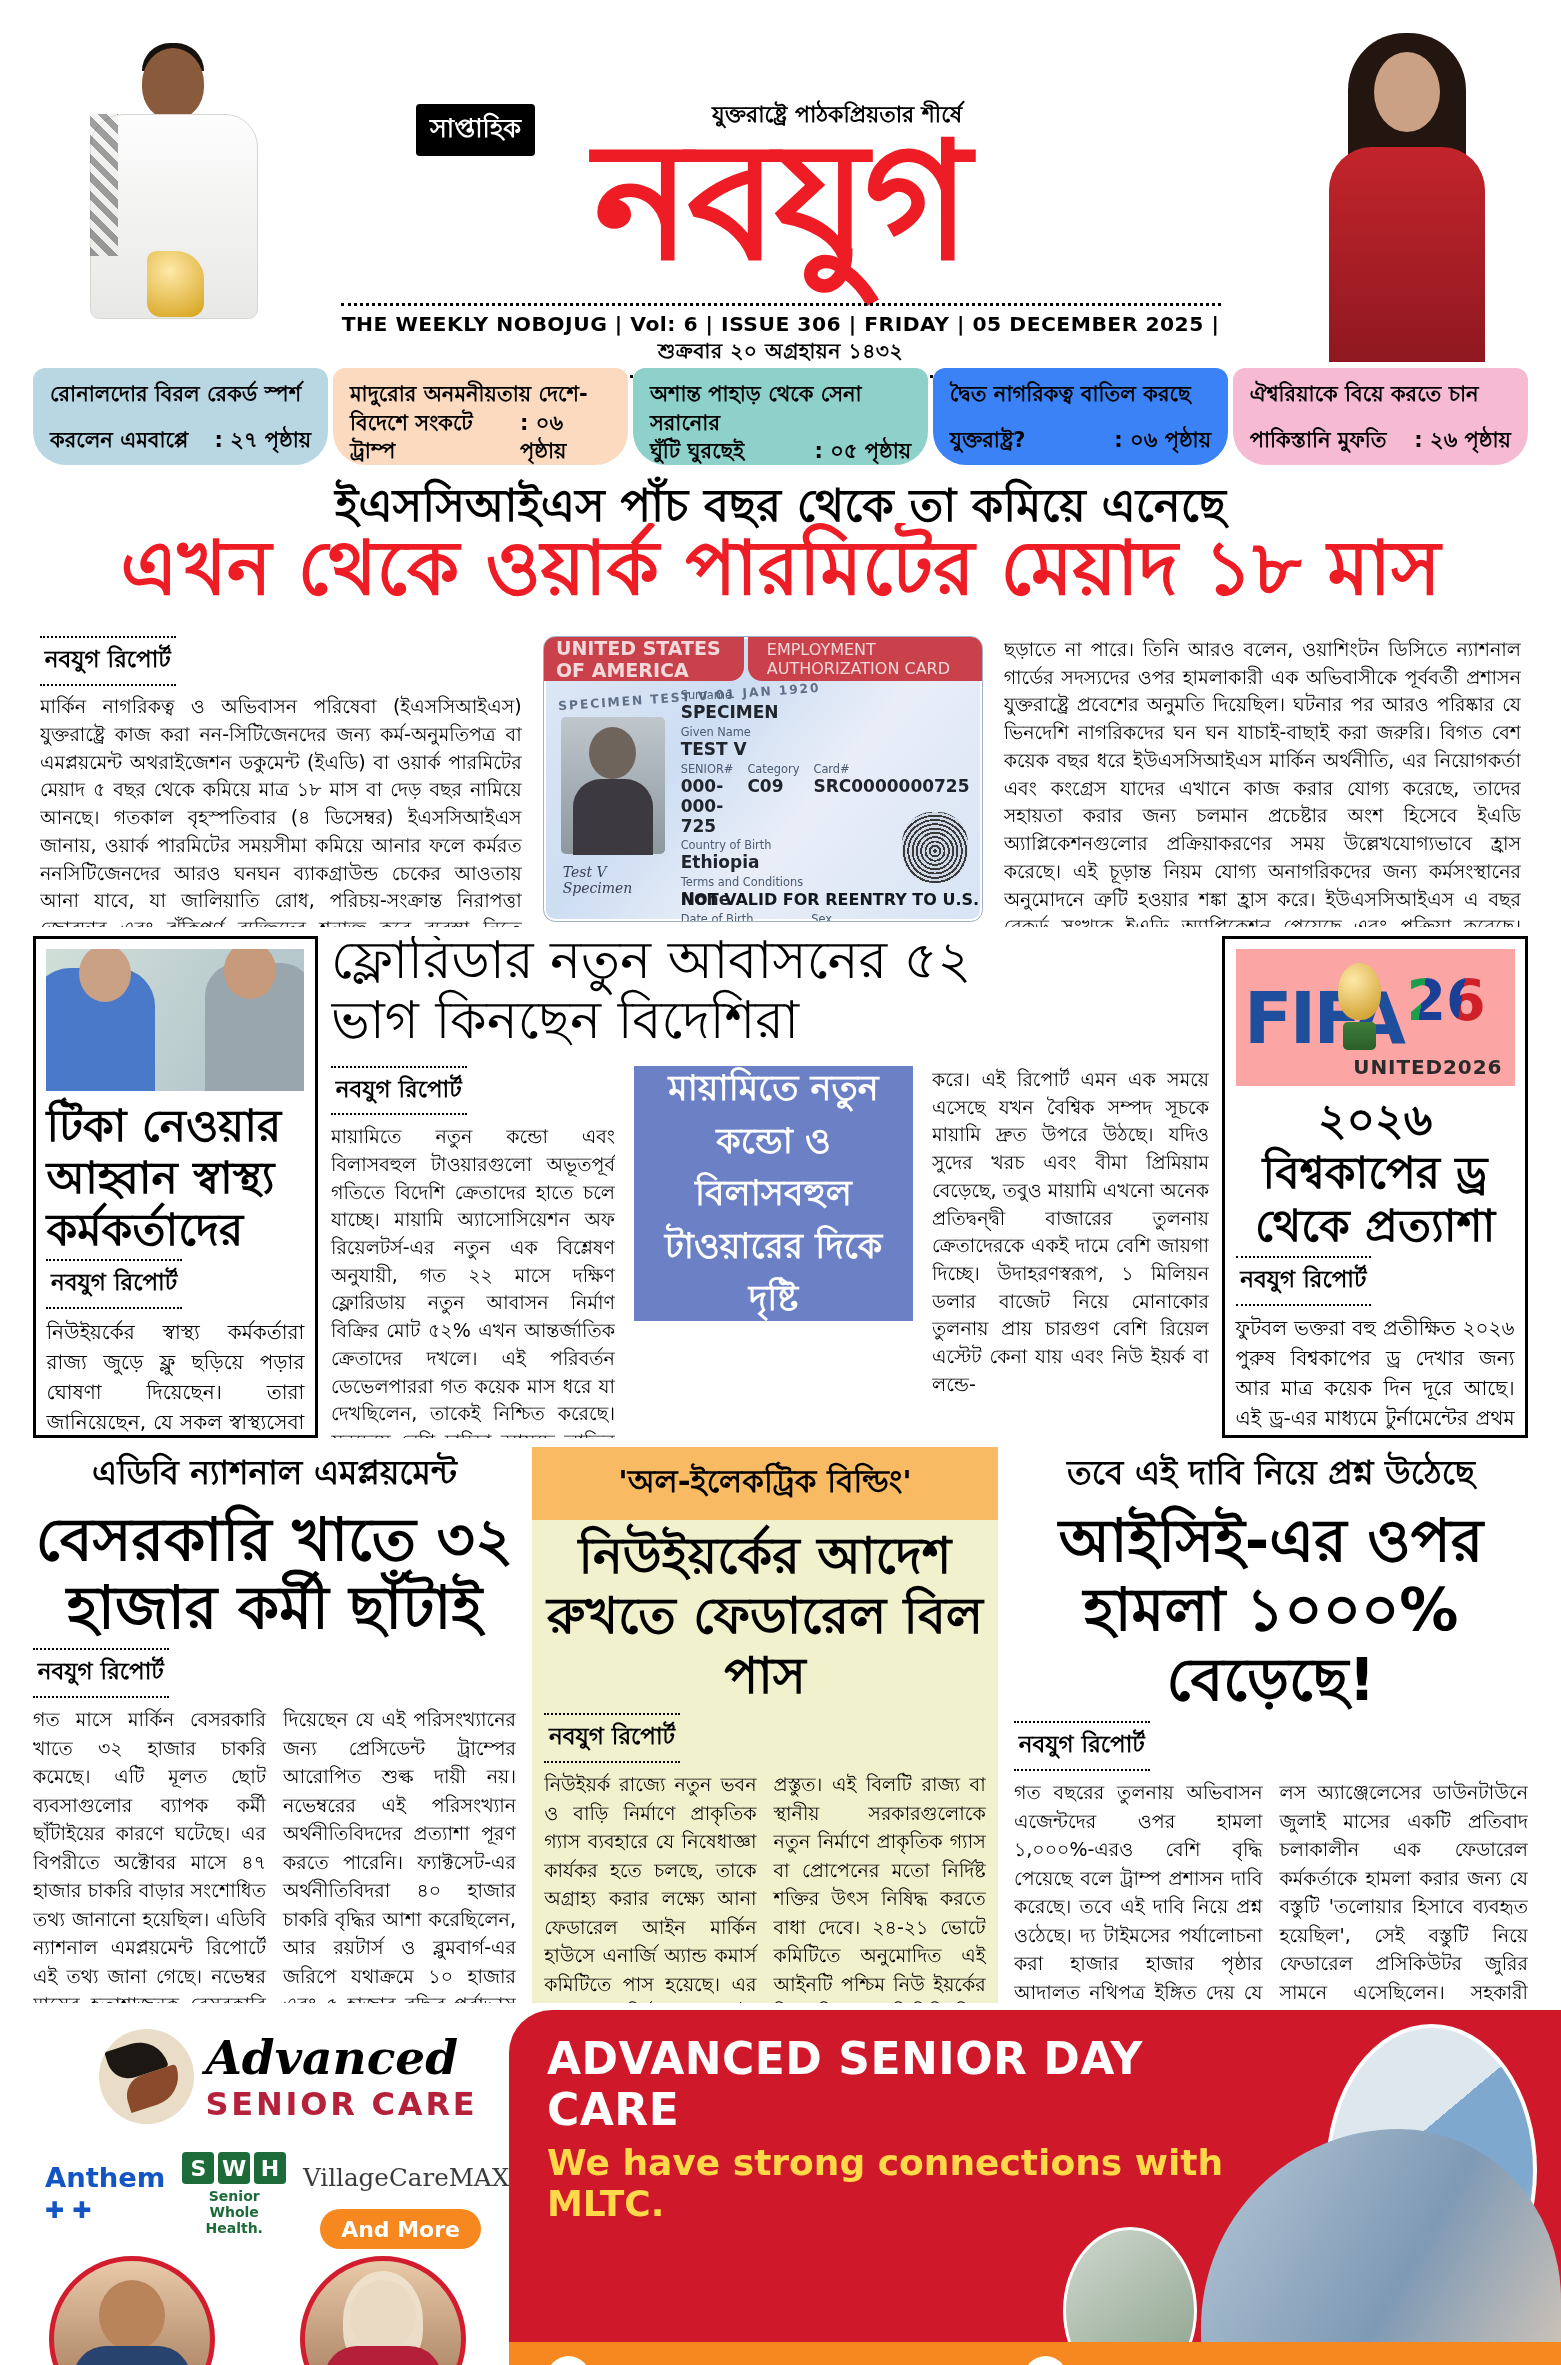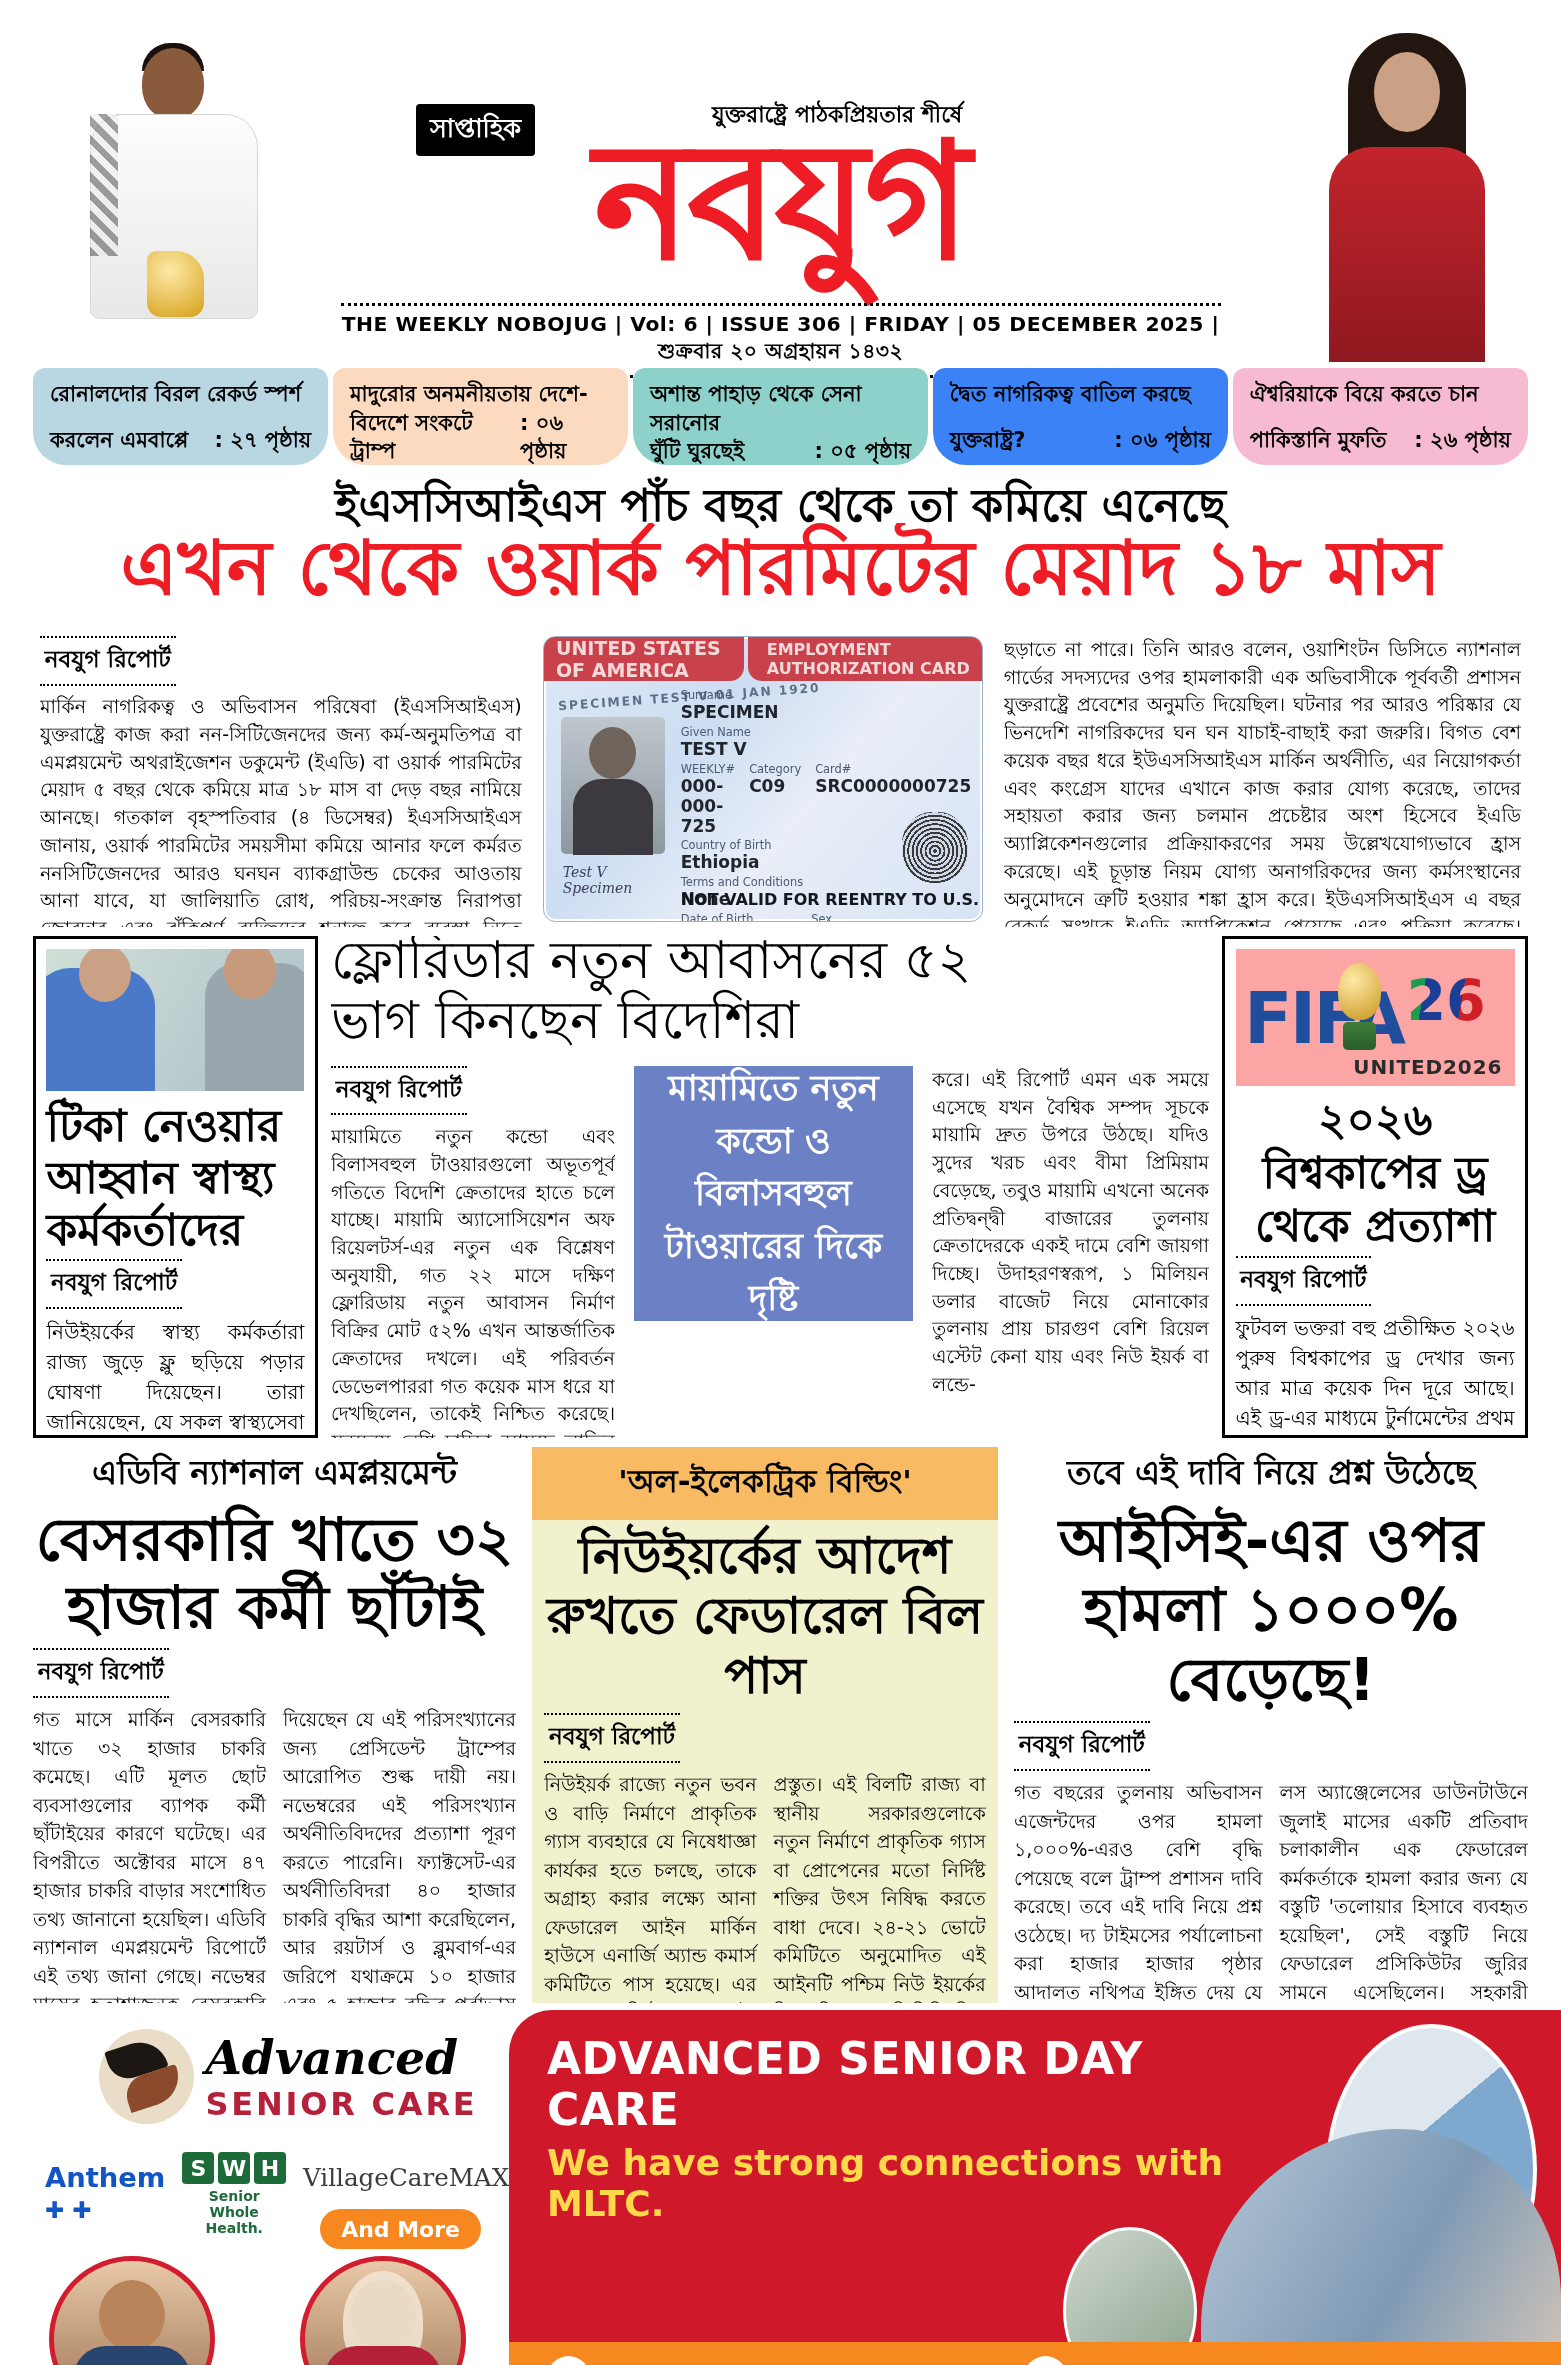--- a/index.html
+++ b/index.html
@@ -40,21 +40,21 @@
   .col-text{font-size:19px;line-height:1.46;text-align:justify;overflow:hidden;}
   .lead-c1{flex:1.08;}
   .lead-c3{flex:1.16;}
   .byline{display:inline-block;border-top:2.4px dotted #000;border-bottom:2.4px dotted #000;font-weight:bold;font-size:23px;padding:2.8px 4.7px 3.8px;margin-bottom:7.6px;}
 
   
   .ead{width:438px;height:284px;flex:0 0 auto;border:1.4px solid #9db2c8;border-radius:12.3px;overflow:hidden;position:relative;
        background:linear-gradient(130deg,#dfe9f6 0%,#cdddf2 35%,#e9eef8 60%,#d7e3f4 100%);box-shadow:0 0 0 1.9px #fff inset;}
   .ead-head{display:flex;height:44px;}
   .ead-head-l{flex:1.05;background:#c8414b;color:#f3d9da;font-weight:bold;font-size:19px;display:flex;align-items:center;padding-left:12.3px;border-radius:0 0 14px 0;}
-  .ead-head-r{flex:1.2;background:#c8414b;color:#f3d9da;font-weight:bold;font-size:16px;display:flex;align-items:center;padding-left:19px;margin-left:3.8px;border-radius:0 0 0 14px;}
+  .ead-head-r{flex:1.2;background:#c8414b;color:#f3d9da;font-weight:normal;font-size:16px;display:flex;align-items:center;padding-left:19px;margin-left:3.8px;border-radius:0 0 0 14px;}
   .ead-wm{position:absolute;left:14px;top:53px;font-size:12.3px;letter-spacing:1.9px;color:#42536b;font-weight:bold;transform:rotate(-4deg);opacity:.8;}
   .ead-photo{position:absolute;left:17px;top:80px;width:104px;height:137px;background:linear-gradient(#bfc7cd,#8d979e);border-radius:4.7px;}
   .ead-ph-head{position:absolute;left:28px;top:9.5px;width:47px;height:52px;border-radius:50%;background:#6f645c;}
   .ead-ph-body{position:absolute;left:12px;top:62px;width:80px;height:76px;border-radius:28px 28px 0 0;background:#3c3a40;}
   .ead-sign{position:absolute;left:19px;top:227px;width:109px;font-family:"DejaVu Serif","Liberation Serif",serif;font-style:italic;font-size:14px;color:#3a3f55;}
   .ead-fields{position:absolute;left:137px;top:51px;right:12.3px;}
   .ead-label{font-size:11.4px;color:#4a5a72;}
   .ead-val{font-size:17px;font-weight:bold;color:#20242c;margin-bottom:2.8px;}
   .ead-row{display:flex;gap:14px;}
   .ead-fp{position:absolute;right:14px;bottom:38px;width:66px;height:71px;border-radius:45%;
@@ -240,21 +240,21 @@
           <div class="ead-ph-body"></div>
         </div>
       <div class="ead-sign">Test V Specimen</div>
       <div class="ead-fields">
         <div class="ead-label">Surname</div>
         <div class="ead-val">SPECIMEN</div>
         <div class="ead-label">Given Name</div>
         <div class="ead-val">TEST V</div>
         <div class="ead-row">
           <div>
-              <div class="ead-label">WEEKLY#</div>
+              <div class="ead-label">SENIOR#</div>
                <div class="ead-val">000-000-725</div>
             </div>
           <div>
               <div class="ead-label">Category</div>
                <div class="ead-val">C09</div>
             </div>
           <div>
               <div class="ead-label">Card#</div>
                <div class="ead-val">SRC0000000725</div>
             </div>

